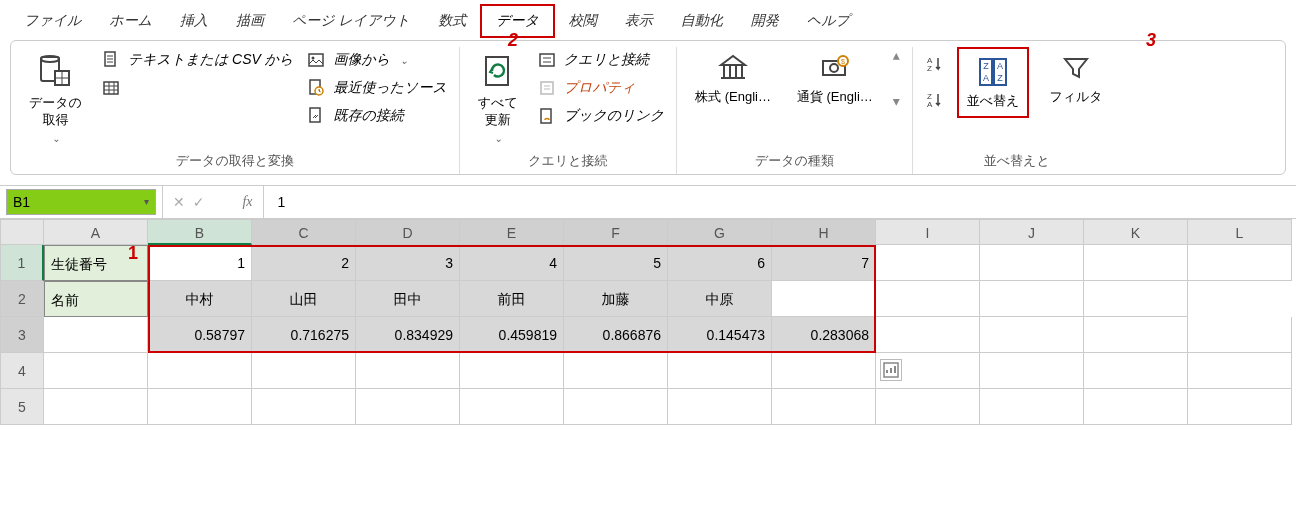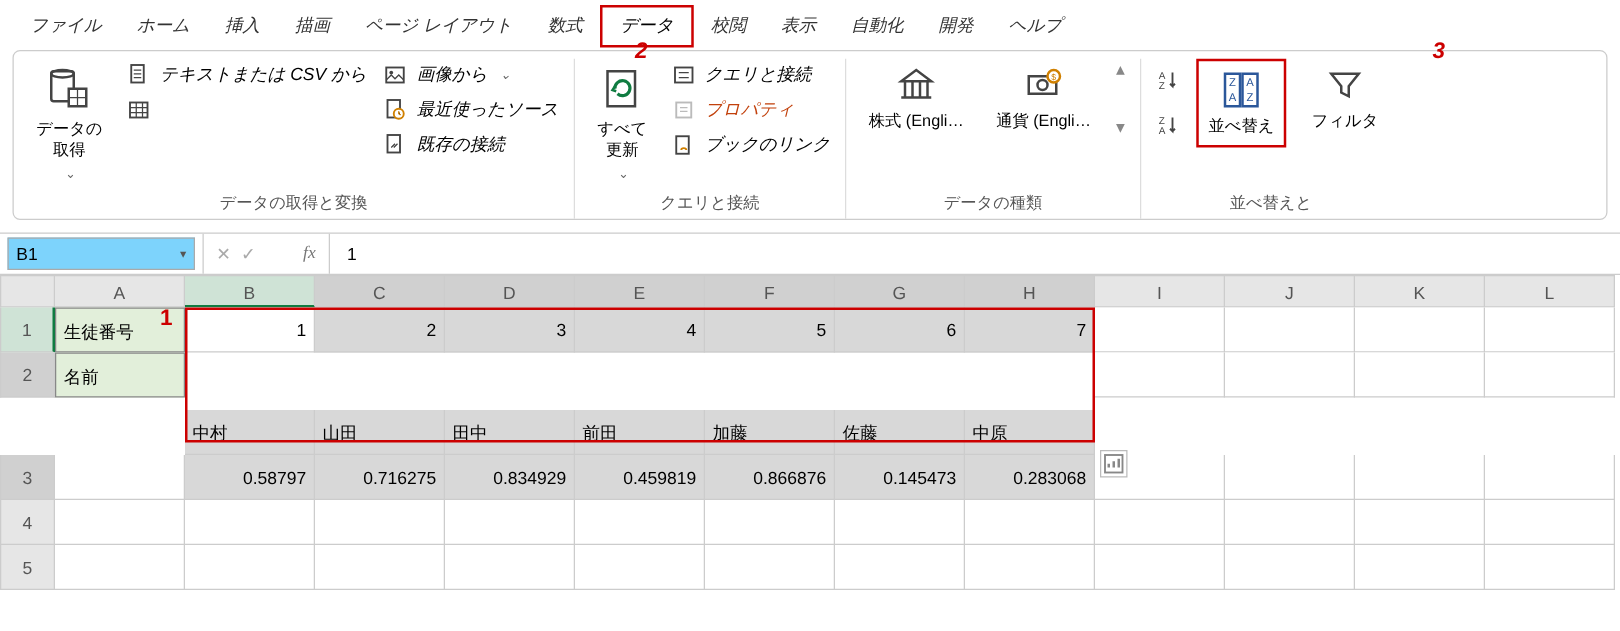--- a/index.html
+++ b/index.html
@@ -20,39 +20,39 @@
 .big-btn { display: flex; flex-direction: column; align-items: center; gap: 4px; padding: 4px 6px; cursor: pointer; }
 .big-btn .label { text-align: center; font-size: 13px; line-height: 1.3; }
 .small-btns { display: flex; flex-direction: column; gap: 10px; padding-top: 4px; font-style: italic; }
 .small-btn { display: flex; align-items: center; gap: 8px; cursor: pointer; font-size: 14px; white-space: nowrap; }
 .small-btn.disabled { color: #c2410c; }
 .chev { font-size: 10px; color: #666; margin-left: 2px; }
 .highlight-box { border: 2px solid #c00; }
 
 
 .fx-row { display: flex; align-items: center; border-bottom: 1px solid #ccc; border-top: 1px solid #ccc; margin-top: 10px; height: 34px; }
-.name-box { width: 150px; display: flex; align-items: center; border: 1px solid #aaa; height: 26px; margin: 0 6px; padding: 0 6px; background: #7dd3fc; }
+.name-box { width: 150px; display: flex; align-items: center; border: 1px solid #aaa; height: 26px; margin: 0 6px; padding: 0 6px; background: #84cc16; }
 .name-box .nv { flex: 1; }
 .name-box .dd { font-size: 10px; color: #555; }
 .fx-controls { display: flex; align-items: center; gap: 8px; padding: 0 10px; border-left: 1px solid #ccc; border-right: 1px solid #ccc; height: 100%; color: #777; }
 .fx-label { font-style: italic; font-family: serif; margin-left: 30px; }
 .fx-input { flex: 1; padding: 0 14px; }
 
 
 .grid { display: block; }
 .gh-row { display: flex; }
 .gh-corner { width: 44px; height: 26px; background: #e6e6e6; border: 1px solid #ccc; }
 .gh { width: 104px; height: 26px; background: #e6e6e6; border: 1px solid #ccc; border-left: none; text-align: center; color: #555; line-height: 26px; }
 .gh.sel { background: #cfe3d6; border-bottom: 2px solid #107c41; }
 .gh.sel2 { background: #d0d0d0; }
 .row { display: flex; }
 .rh { width: 44px; height: 36px; background: #e6e6e6; border: 1px solid #ccc; border-top: none; text-align: center; color: #555; line-height: 36px; }
 .rh.sel { background: #cfe3d6; border-right: 2px solid #107c41; }
 .cell { width: 104px; height: 36px; border: 1px solid #ccc; border-left: none; border-top: none; padding: 0 6px; line-height: 36px; background: #fff; text-align: right; overflow: hidden; }
-.cell.text { text-align: left; margin-top: 46px; }
+.cell.text { text-align: center; }
 .cell.hdr { background: #e2efda; border: 1px solid #888; font-weight: 500; text-align: left; }
 .cell.sel-area { background: #d8d8d8; }
 .cell.sel-area.active { background: #fff; }
 .red-outline { position: absolute; border: 2px solid #c00; pointer-events: none; }
 
 
 .icon { width: 18px; height: 18px; display: inline-block; flex-shrink:0; }
 .icon-lg { width: 40px; height: 40px; }
 .icon-md { width: 34px; height: 34px; }
 svg { display: block; }
@@ -321,21 +321,20 @@
   </div>
 
   <div class="row">
     <div class="rh" style="background:#d0d0d0">2</div>
     <div class="cell hdr">名前</div>
     <div class="cell sel-area text">中村</div>
     <div class="cell sel-area text">山田</div>
     <div class="cell sel-area text">田中</div>
     <div class="cell sel-area text">前田</div>
     <div class="cell sel-area text">加藤</div>
-    <div class="cell sel-area text">佐藤</div>
     <div class="cell sel-area text">中原</div>
     <div class="cell"></div>
     <div class="cell"></div>
     <div class="cell"></div>
     <div class="cell"></div>
   </div>
 
   <div class="row">
     <div class="rh" style="background:#d0d0d0">3</div>
     <div class="cell"></div>

